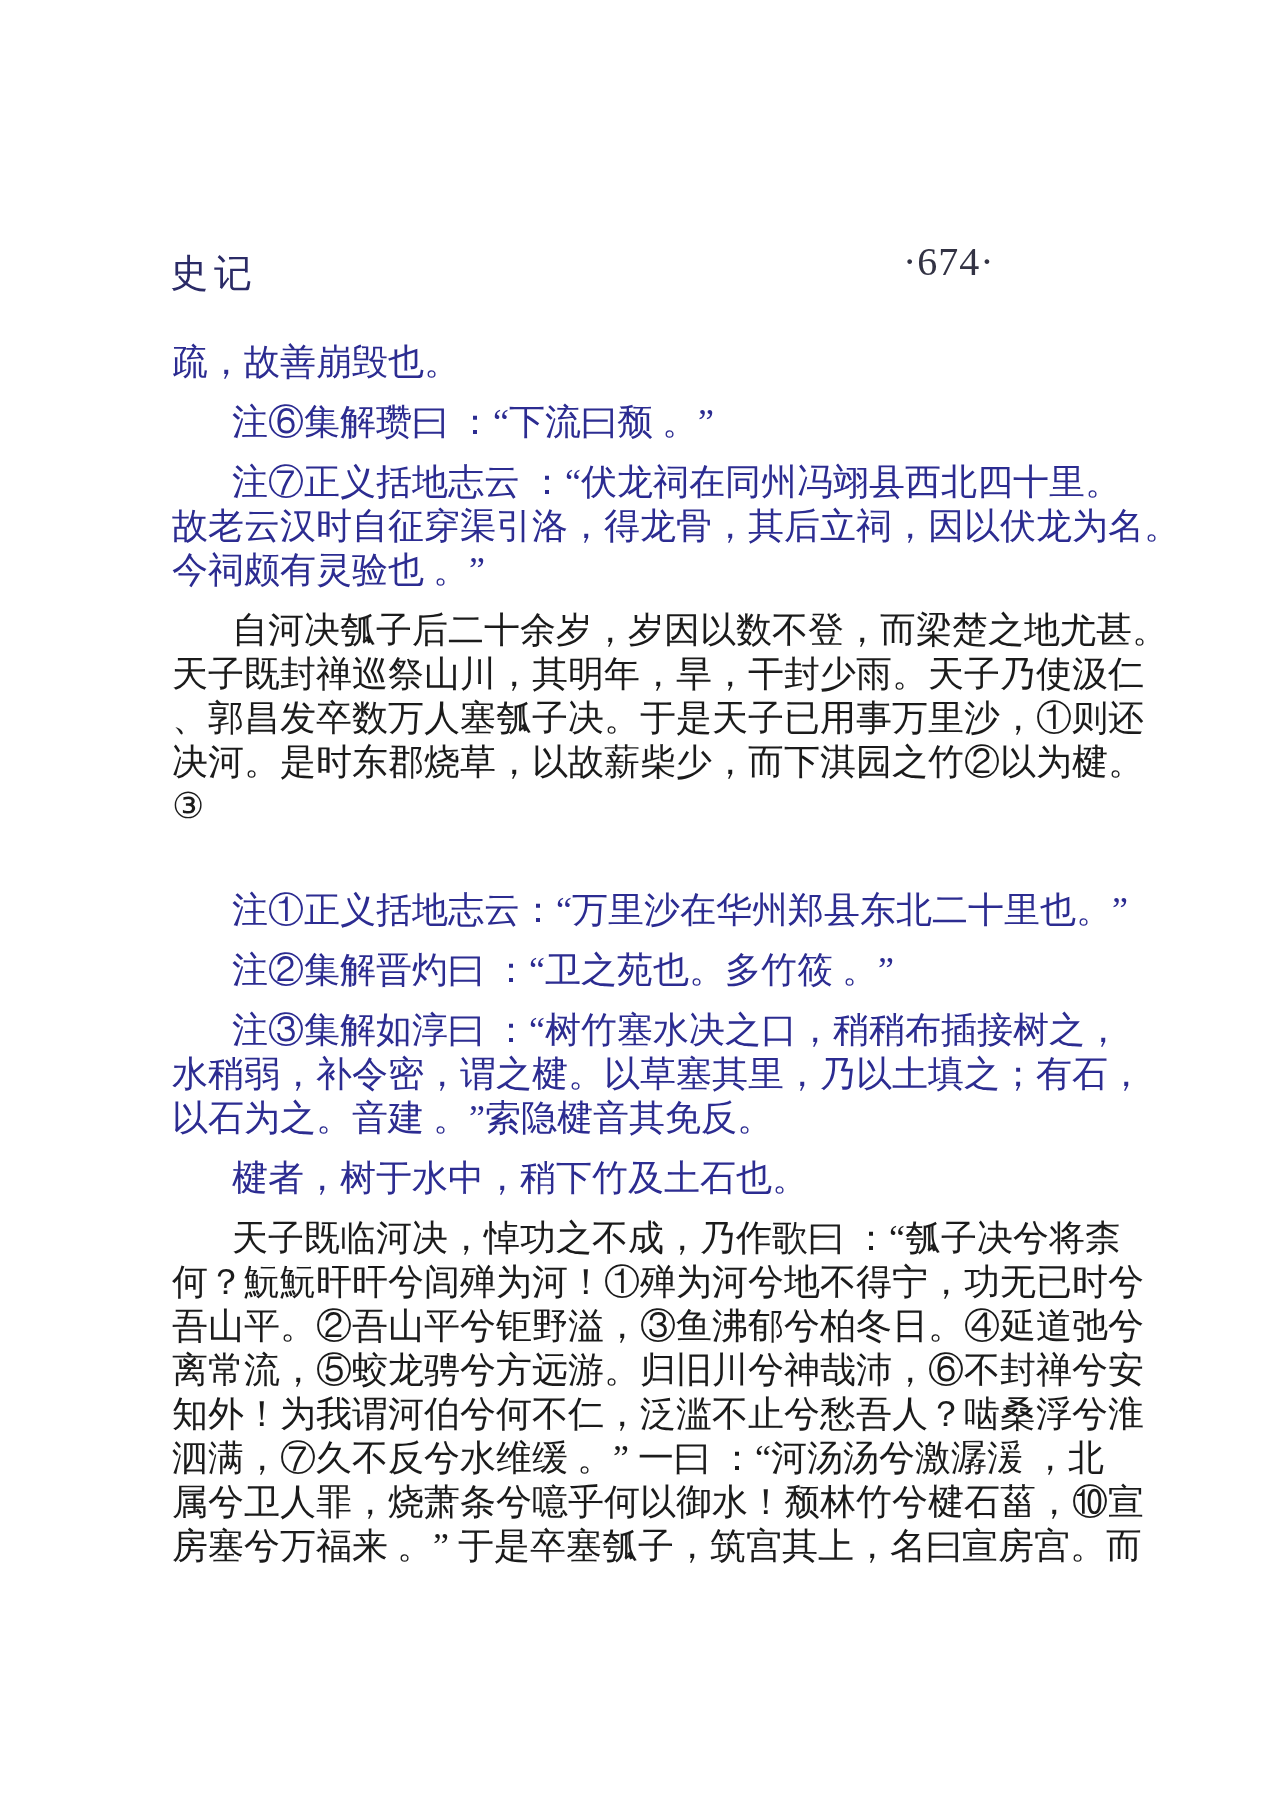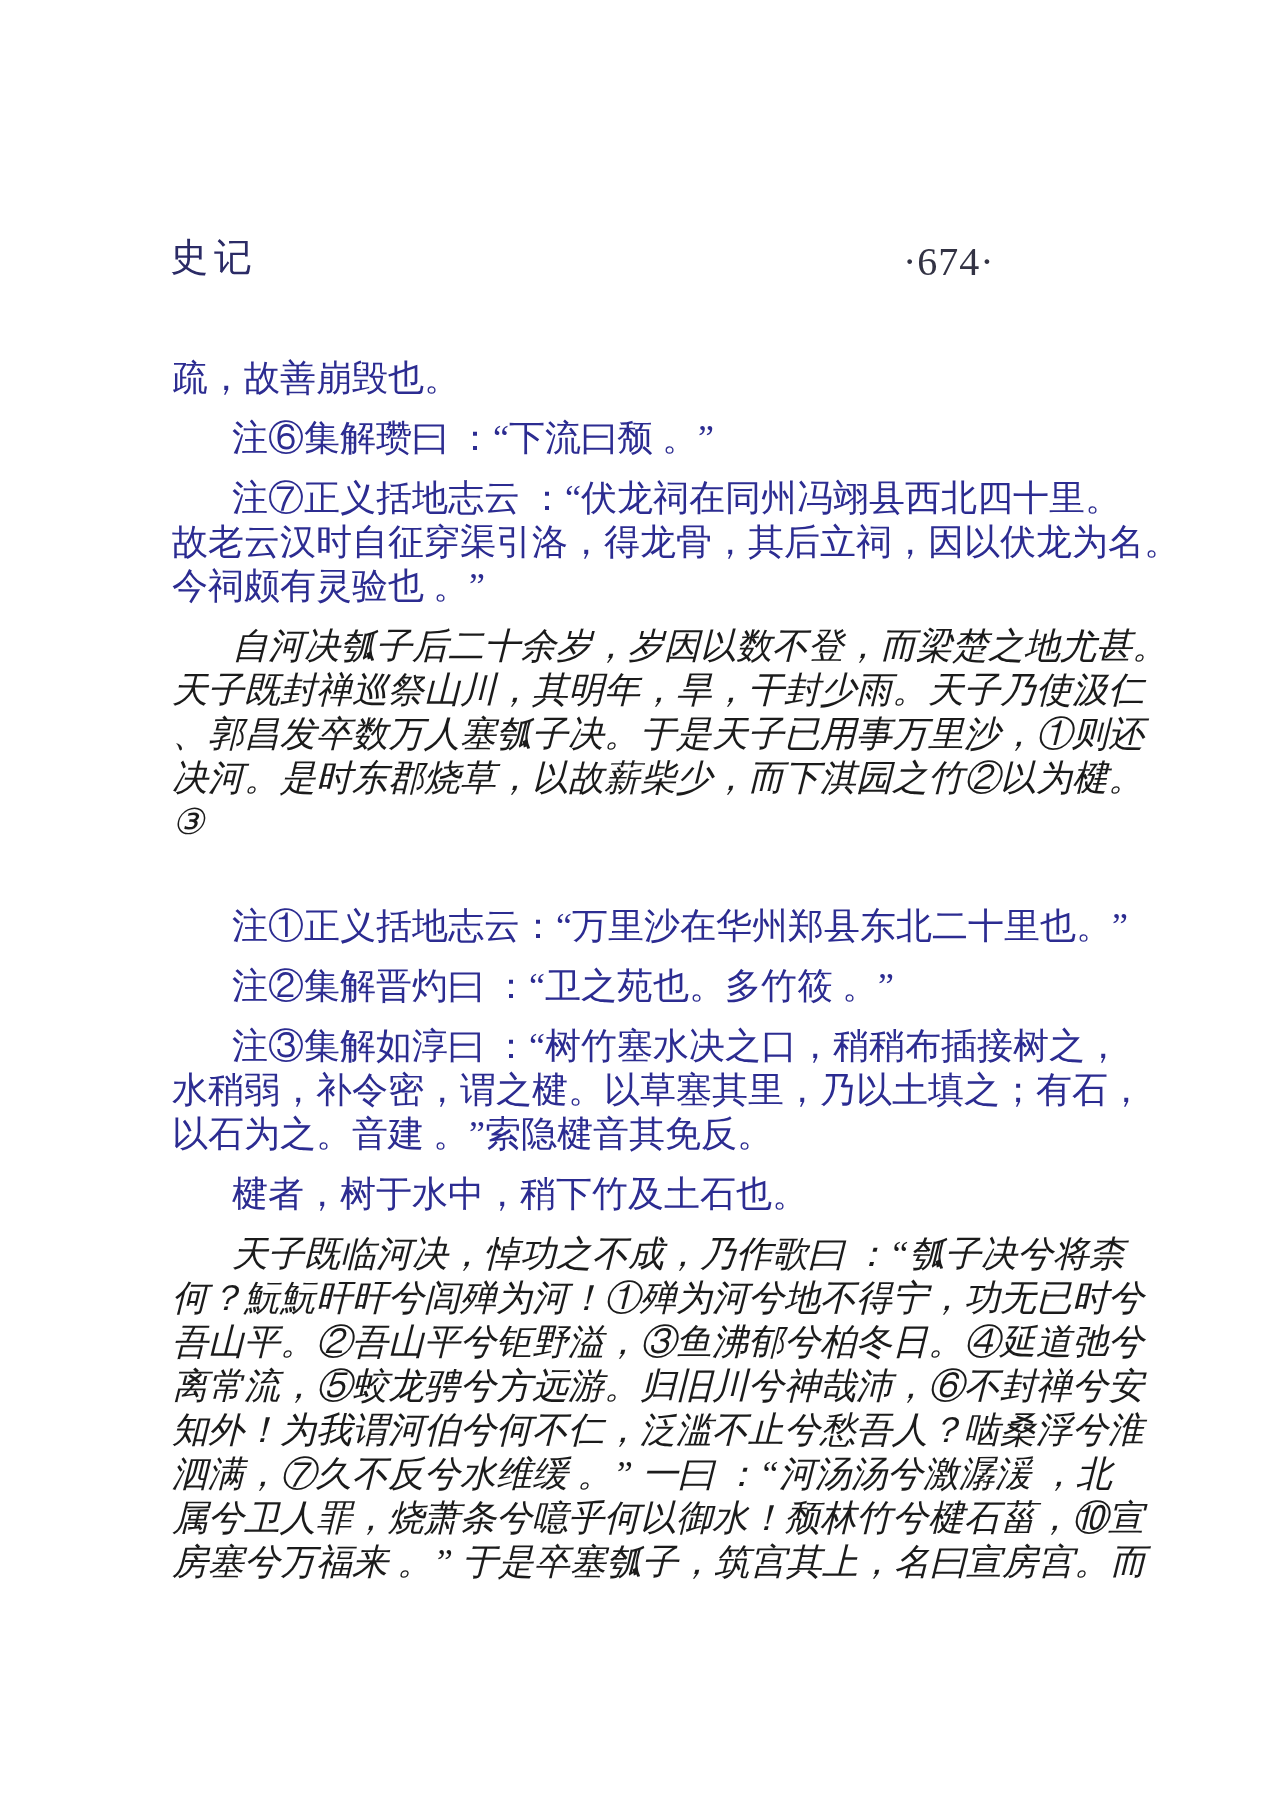--- a/index.html
+++ b/index.html
@@ -11,58 +11,57 @@
     position: relative;
     width: 1283px;
     height: 1795px;
     background: #ffffff;
     font-family: "Liberation Serif", serif;
     overflow: hidden;
   }
   .header-title {
     position: absolute;
     left: 170px;
-    top: 232px;
+    top: 248px;
     font-size: 38px;
     letter-spacing: 6px;
     color: #2b2b66;
     font-family: "Liberation Serif", serif;
   }
   .header-pageno {
     position: absolute;
     left: 903px;
     top: 238px;
     font-size: 40px;
     letter-spacing: 1px;
     color: #333344;
     font-family: "Liberation Serif", serif;
   }
   .text-block {
     position: absolute;
     left: 172px;
-    top: 356px;
+    top: 340px;
     width: 985px;
   }
   .line {
     font-size: 36px;
     line-height: 44px;
     height: 44px;
     white-space: nowrap;
     font-family: "Liberation Serif", serif;
   }
   .line.indent {
     padding-left: 60px;
     margin-top: 16px;
   }
   .line.note {
     color: #2c2c91;
   }
   .line.body-text {
     color: #1b1b1b;
-    font-style: italic;
   }
   .line.blank {
     height: 44px;
   }
 </style>
 </head>
 <body>
 
 <div class="page">
   <div class="header-title">史记</div>

